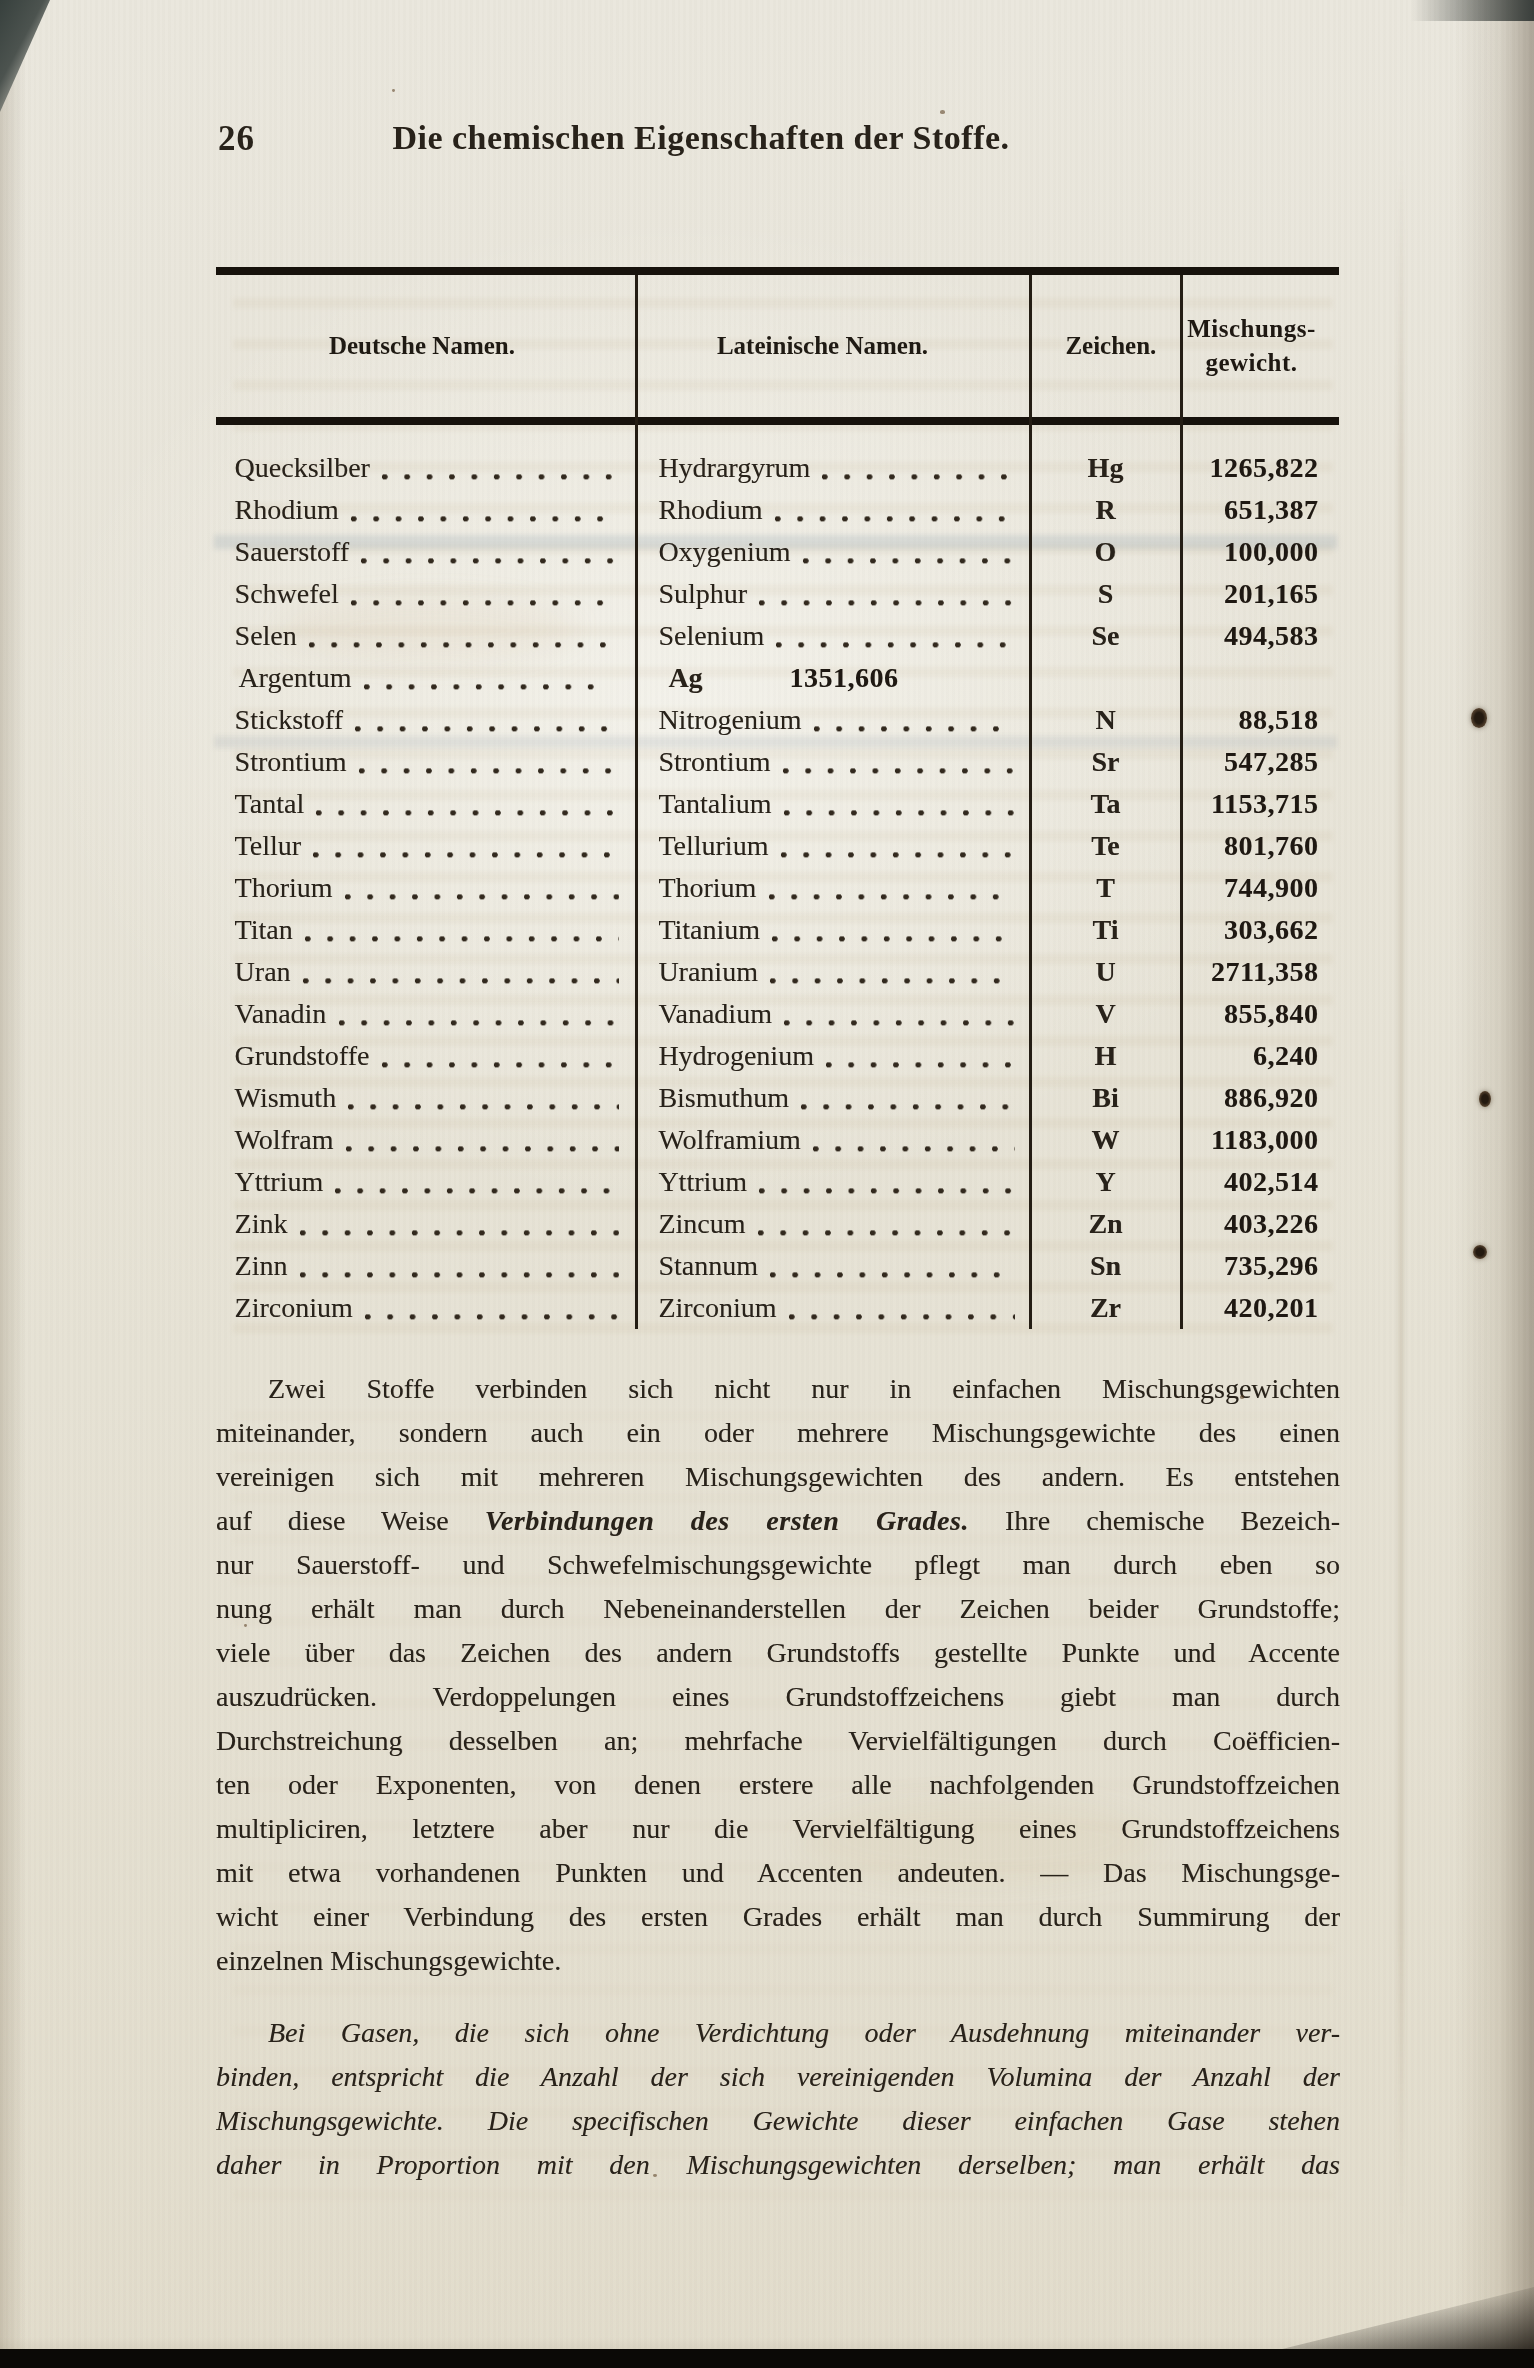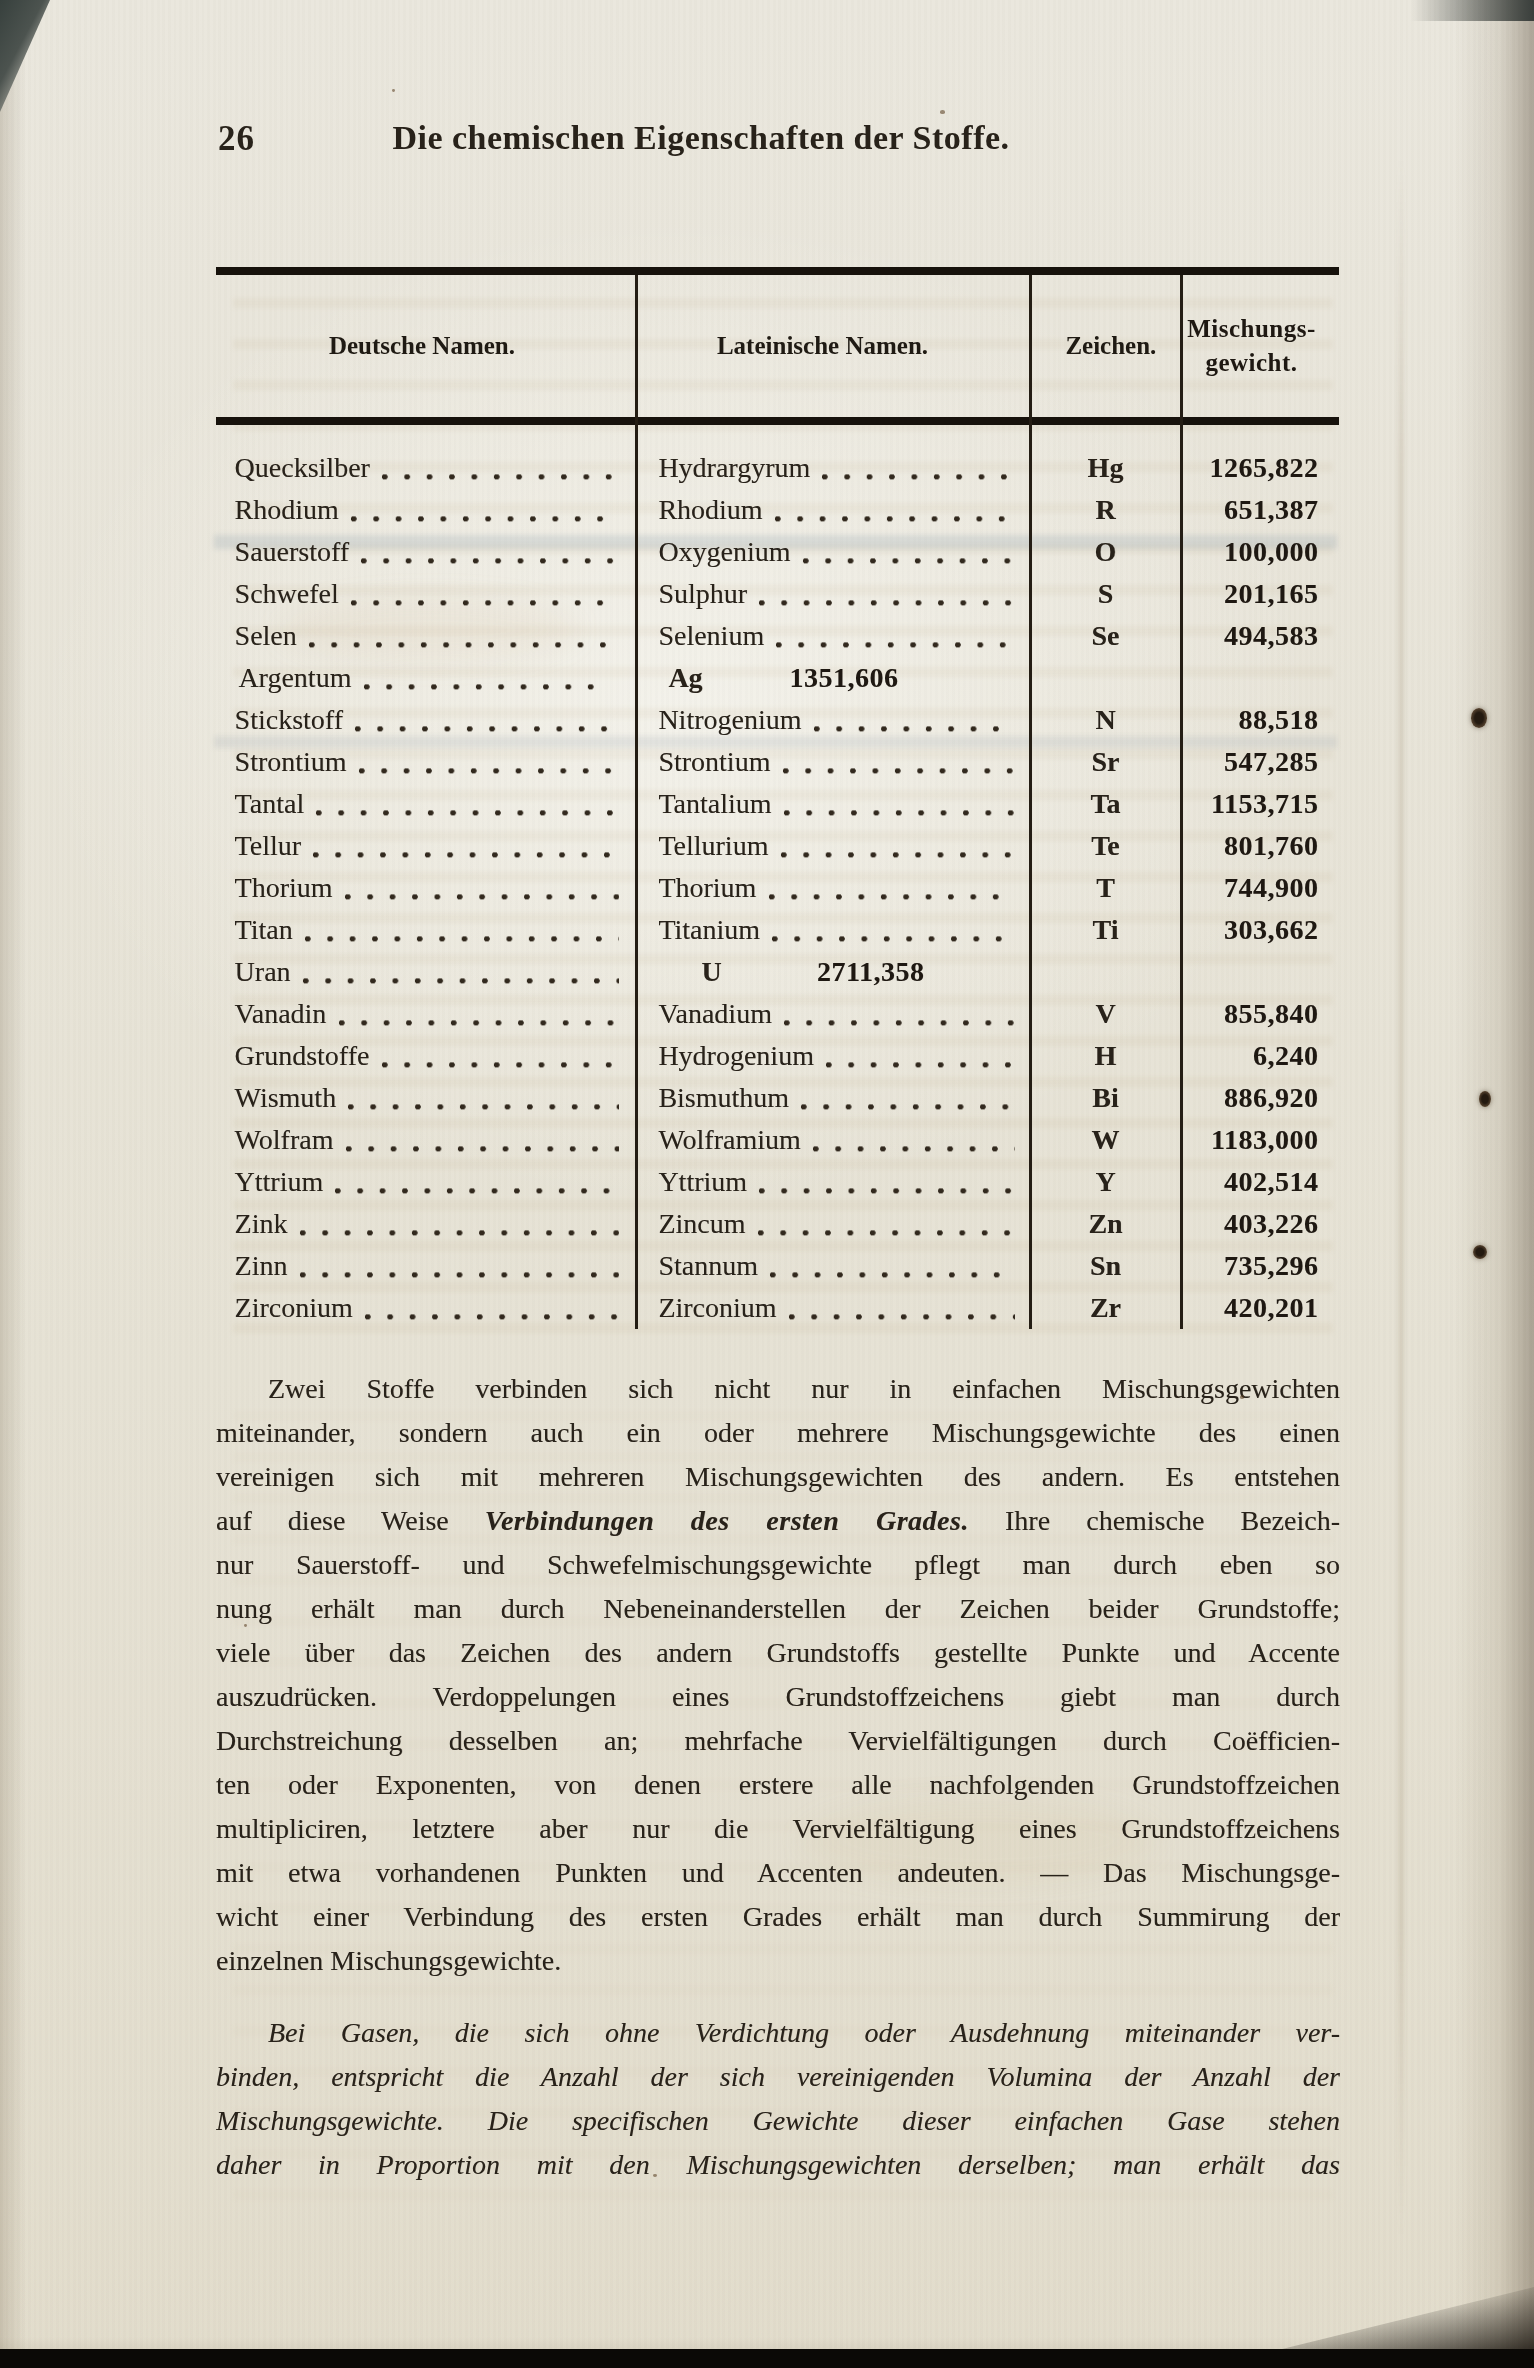--- a/index.html
+++ b/index.html
@@ -256,20 +256,24 @@
           </div>
       <div class="cell c-s">Ti</div>
       <div class="cell c-w">303,662</div>
     </div>
 
     <div class="trow">
       <div class="cell c-g">
             <span class="nm">Uran</span>
             <span class="leader"></span>
           </div>
+      <div class="cell c-l">
+            <span class="nm">Uranium</span>
+            <span class="leader"></span>
+          </div>
       <div class="cell c-s">U</div>
       <div class="cell c-w">2711,358</div>
     </div>
 
     <div class="trow">
       <div class="cell c-g">
             <span class="nm">Vanadin</span>
             <span class="leader"></span>
           </div>
       <div class="cell c-l">

